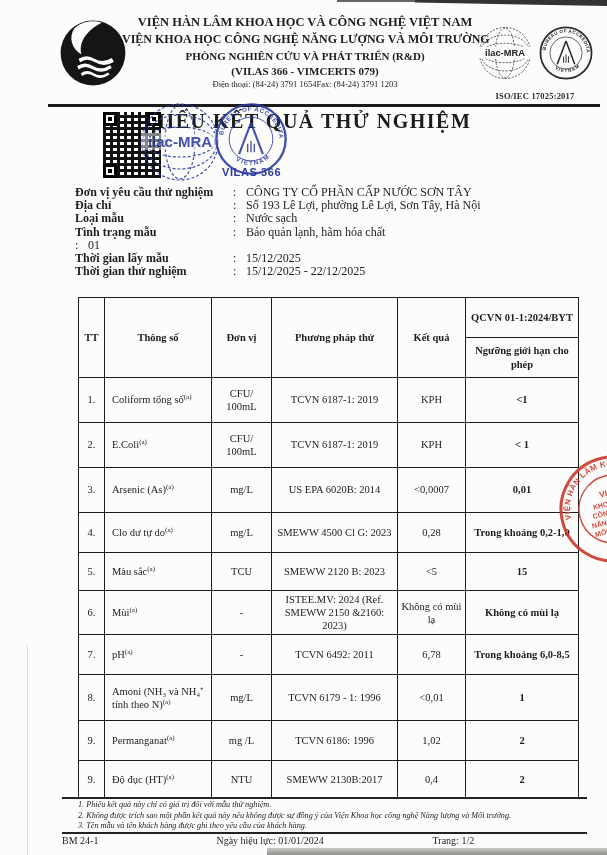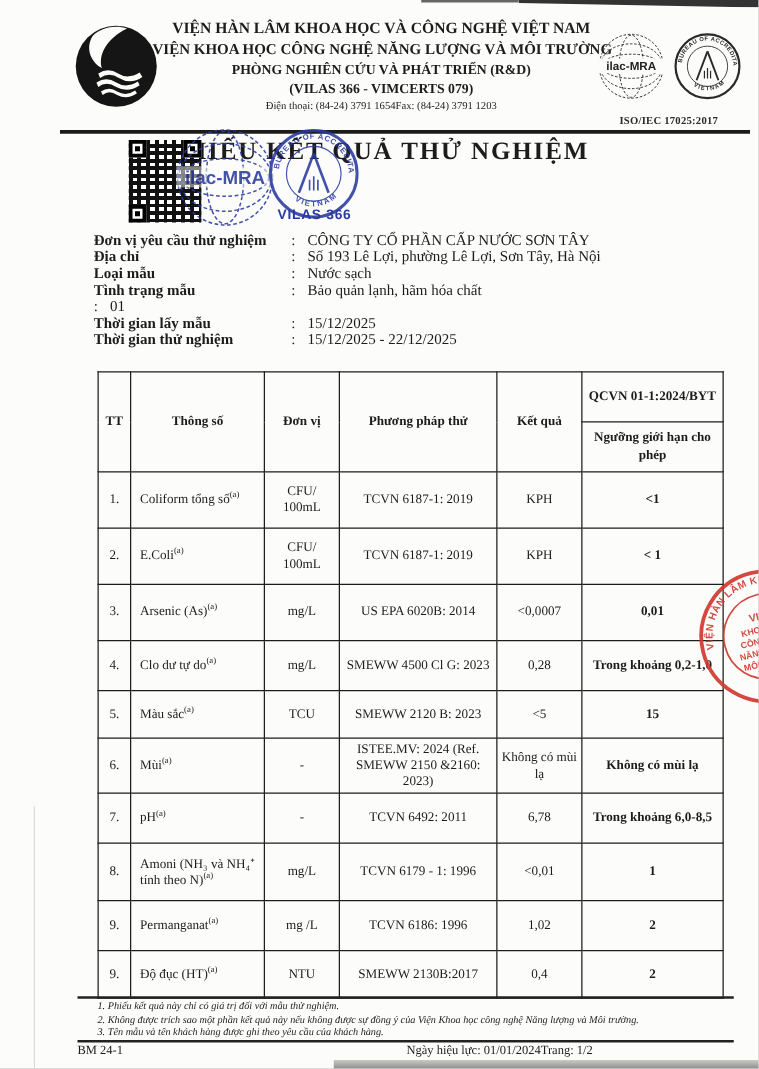--- a/index.html
+++ b/index.html
@@ -52,21 +52,21 @@
 
   
   .red-seal{position:absolute;left:557px;top:453px;width:112px;height:112px;transform:rotate(-14deg);opacity:.92;}
 
   
   .frule{position:absolute;left:62px;width:525px;height:1.5px;background:#222;}
   .frule.r1{top:797px;} .frule.r2{top:832px;}
   .fnotes{position:absolute;left:78px;top:800px;width:525px;font-style:italic;font-size:8.2px;line-height:10.6px;}
   .footer-row{position:absolute;left:62px;top:835px;width:525px;display:flex;font-size:10px;}
   .footer-row .fleft{flex:1;text-align:left;}
-  .footer-row .fmid{flex:1.4;text-align:right;}
+  .footer-row .fmid{flex:1.4;text-align:left;}
   .footer-row .fright{flex:1;text-align:left;}
 
   
   .scan-top{position:absolute;top:0;right:0;width:192px;height:6px;background:#333;clip-path:polygon(0 0,100% 0,100% 100%,0 40%);}
   .scan-top2{position:absolute;top:0;right:192px;width:78px;height:2px;background:#666;}
   .scan-bottom{position:absolute;bottom:0;left:267px;right:0;height:7px;background:linear-gradient(#cac9c6,#8f8f8d);}
   .scan-left-line{position:absolute;left:27px;top:645px;height:210px;width:1px;background:#dcdcd8;}
 </style>
 </head>
 <body>

